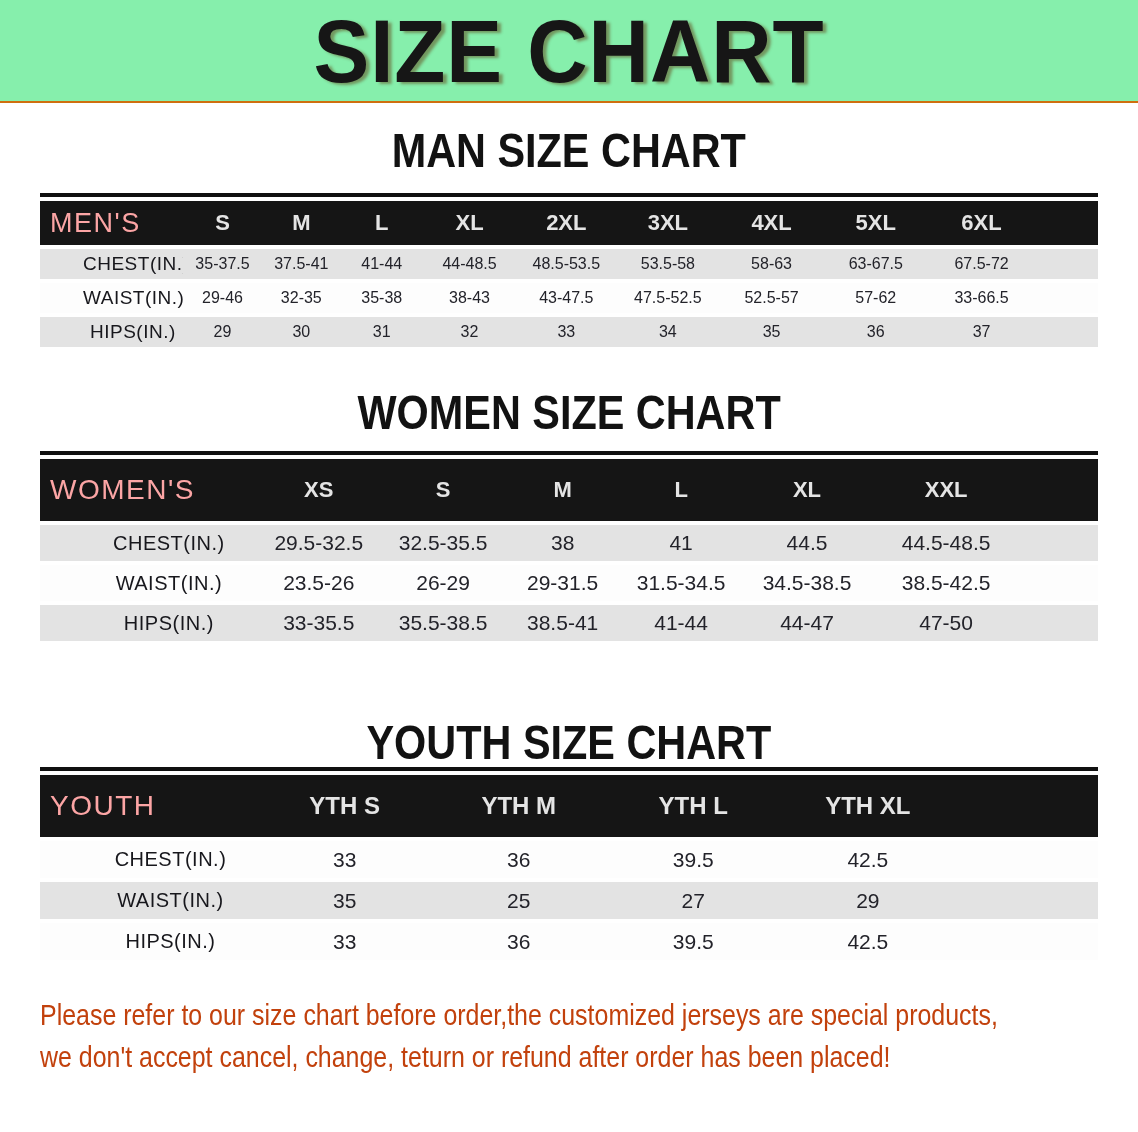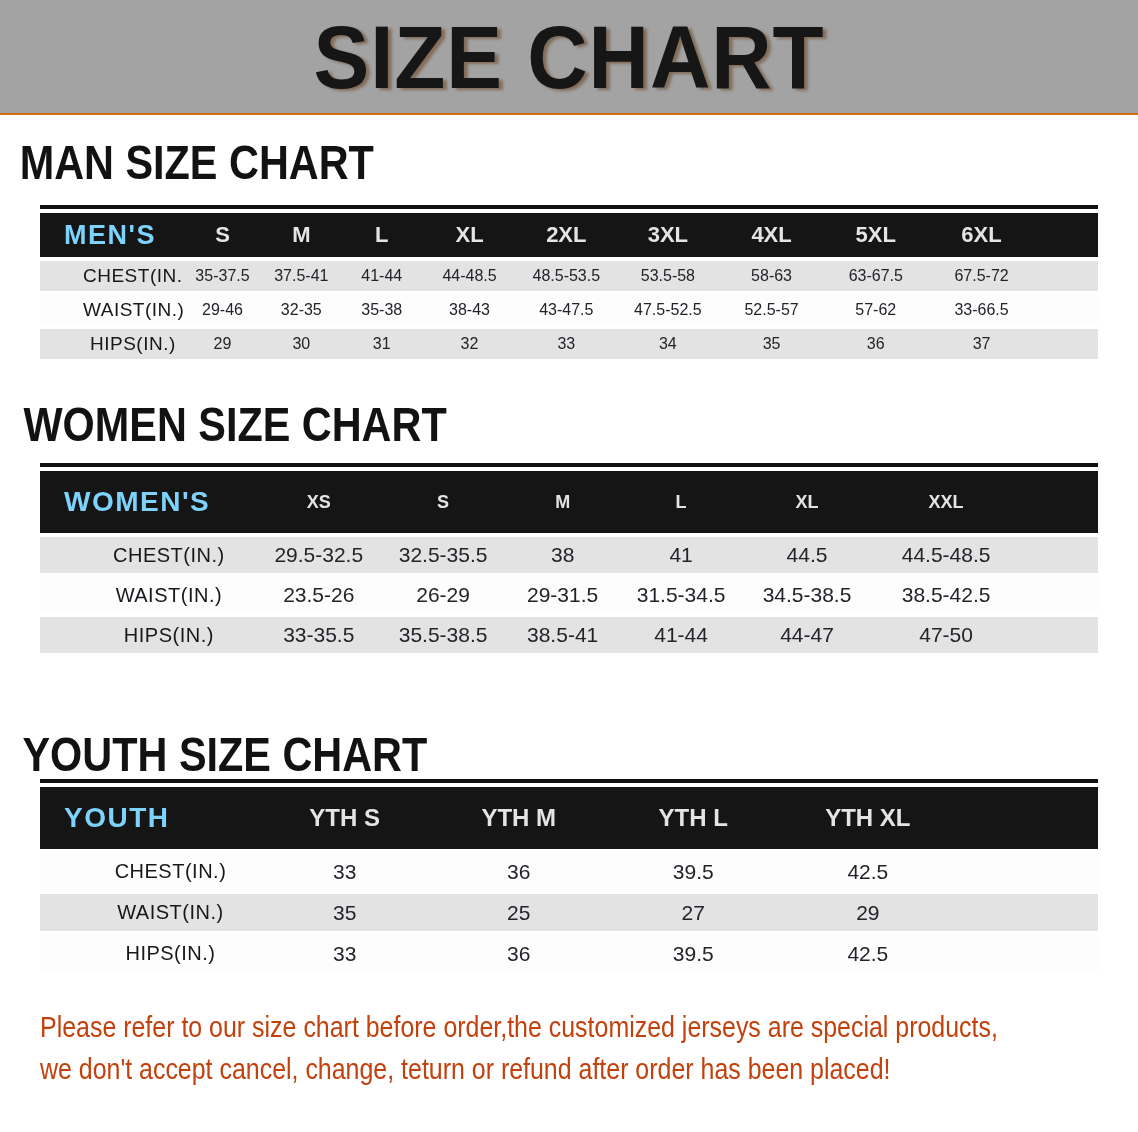--- a/index.html
+++ b/index.html
@@ -6,41 +6,41 @@
   html, body { width:1138px; background:#ffffff; }
   body {
     height:1132px;
     overflow:hidden;
     font-family:"Liberation Sans", sans-serif;
     position:relative;
   }
 
   
   .banner {
-    height:115px;
-    background:#a3a3a3;
+    height:103px;
+    background:#86efac;
     border-bottom:2px solid #cf6f0e;
     display:flex; align-items:center; justify-content:center;
     overflow:hidden;
   }
   .banner-title {
     display:inline-block;
     font-size:88px;
     font-weight:bold;
     color:#161616;
     line-height:100px;
     white-space:nowrap;
     transform:scale(0.95,1.02);
     letter-spacing:1px;
     text-shadow:4px 2px 3px rgba(90,45,0,0.45);
   }
 
   
   .section-title {
-    text-align:left;
+    text-align:center;
     font-weight:bold;
     color:#121212;
     font-size:46px;
     height:50px; line-height:50px;
   }
   .section-title .condense {
     display:inline-block;
     transform:scale(0.90,1.04);
     white-space:nowrap;
   }
@@ -63,28 +63,28 @@
     table-layout:fixed;
   }
   th {
     background:#151515;
     color:#e4e4e4;
     font-weight:600;
     text-align:center;
     overflow:hidden;
   }
   .men   th { height:44px; font-size:22px; }
-  .women th { height:62px; font-size:18px;text-align:center; }
+  .women th { height:62px; font-size:22px;text-align:center; }
   .youth th { height:62px; font-size:24px; }
 
   th.rowlabel {
-    color:#7dd3fc;
+    color:#fca5a5;
     text-align:left;
-    padding-left:24px;
-    font-weight:bold;
+    padding-left:10px;
+    font-weight:normal;
     letter-spacing:1.5px;
   }
   .men   th.rowlabel { font-size:27px; }
   .women th.rowlabel { font-size:28px; }
   .youth th.rowlabel { font-size:28px; }
 
   td {
     text-align:center;
     background:#fdfdfd;
     color:#23232A;

